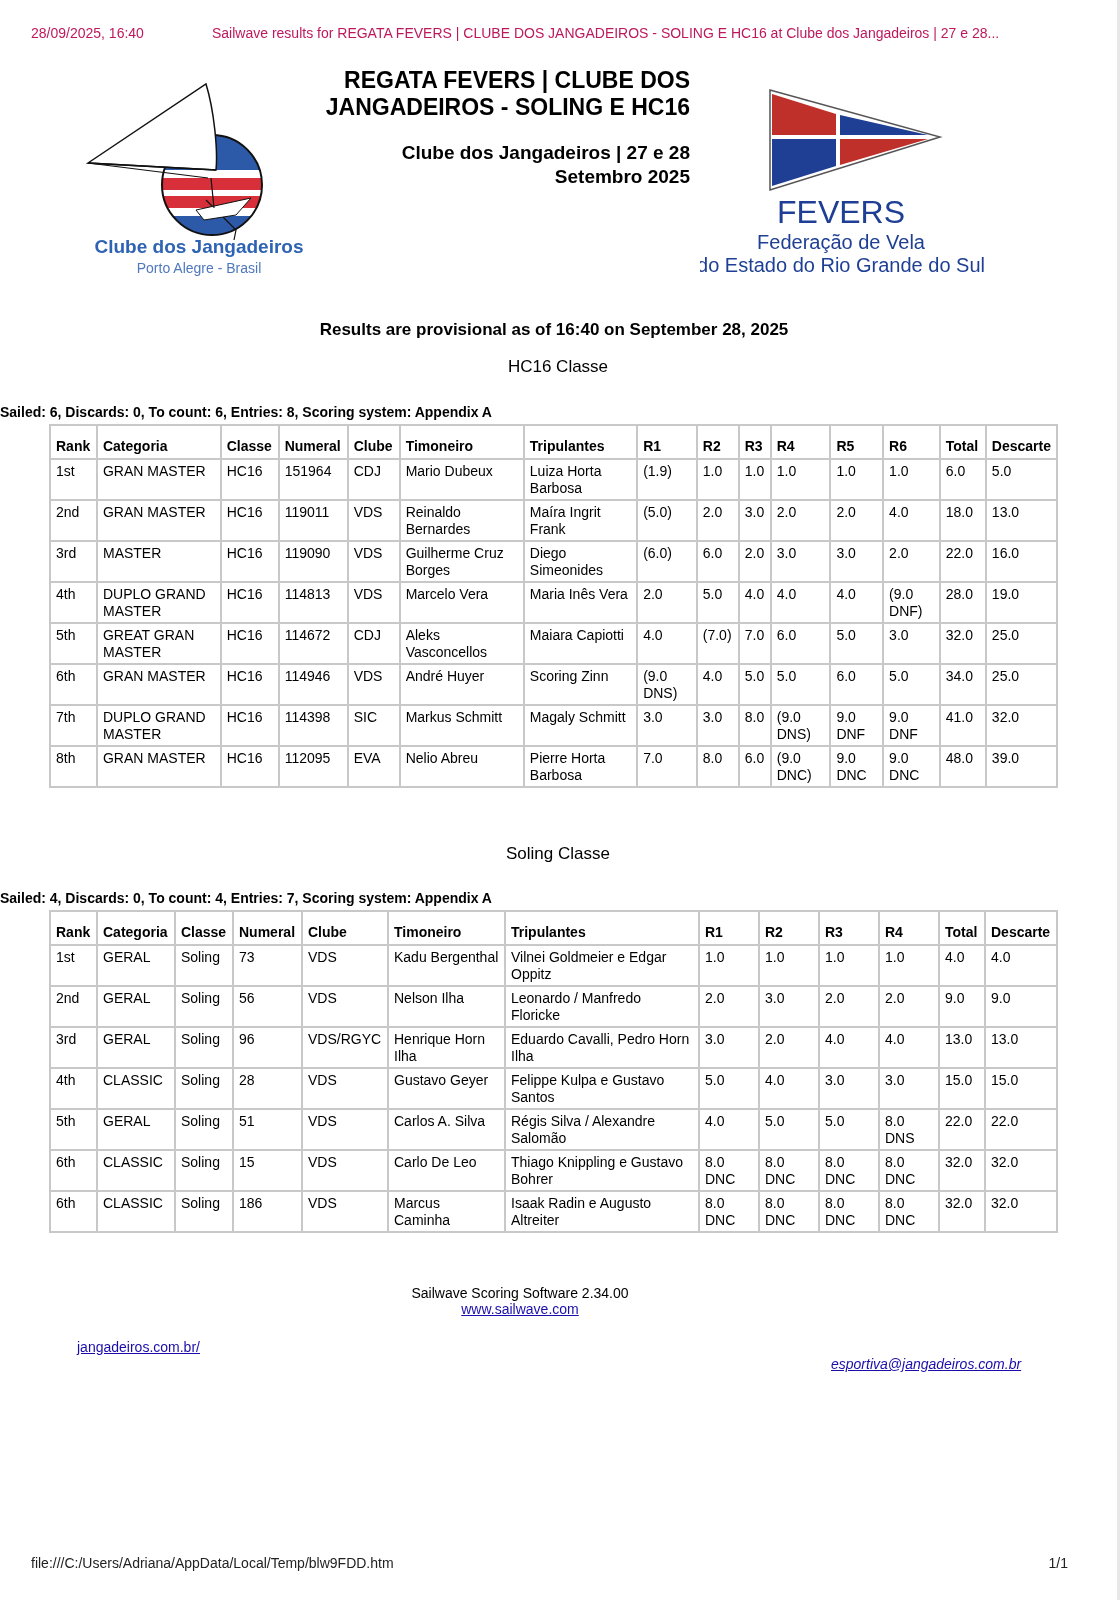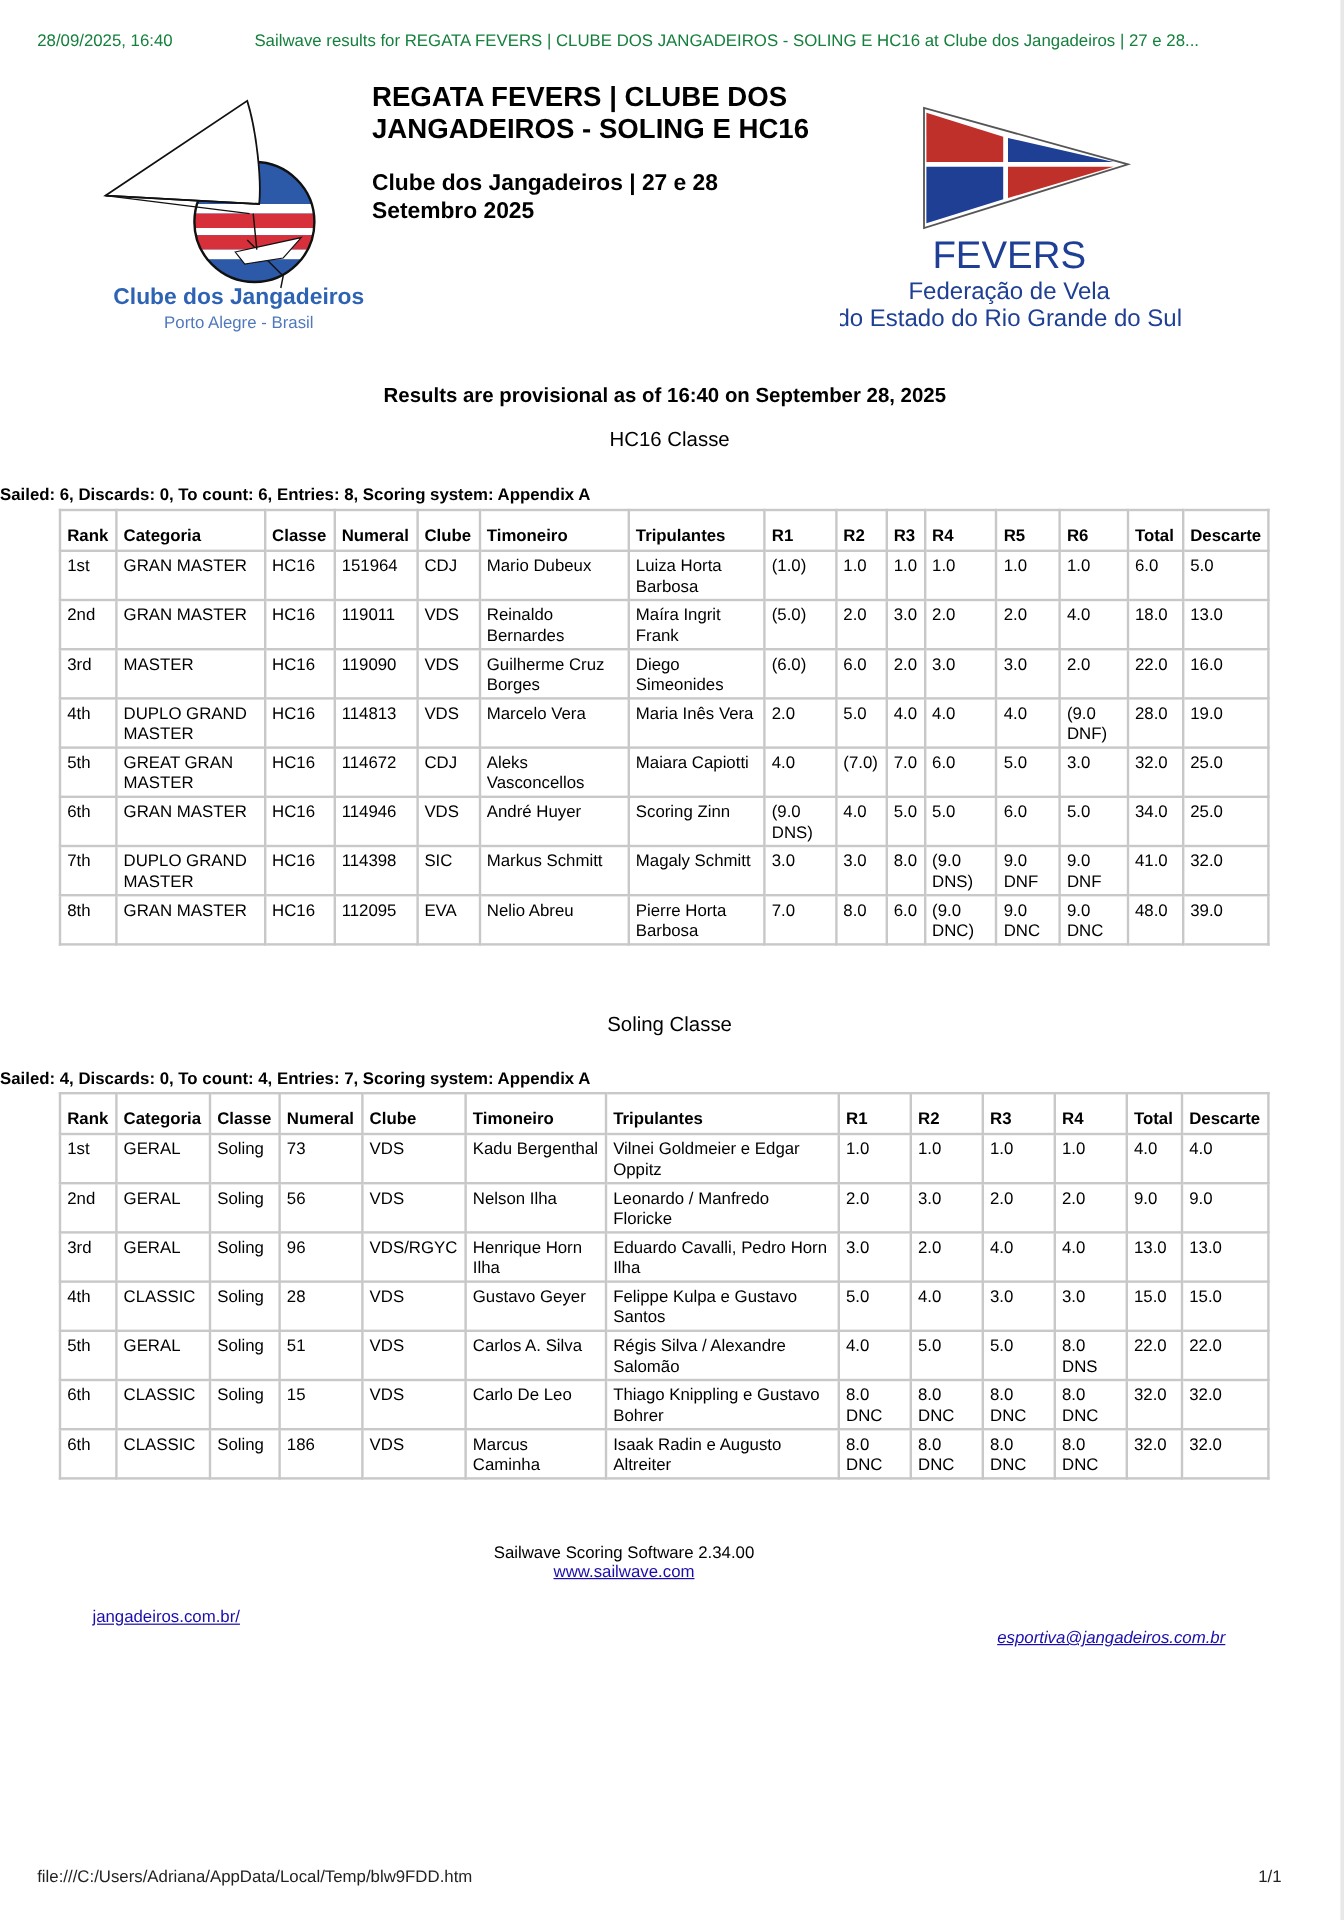--- a/index.html
+++ b/index.html
@@ -2,30 +2,30 @@
 <html><head>
 <meta charset="utf-8">
 <style>
   html, body { margin: 0; padding: 0; }
   body {
     width: 1120px; height: 1600px; background: #ffffff; position: relative;
     font-family: "Liberation Sans", sans-serif; color: #000; overflow: hidden;
   }
   .page-header {
     position: absolute; top: 25px; left: 31px; right: 40px; height: 18px;
-    font-size: 14px; color: #15803d;
+    font-size: 14px; color: #be185d;
   }
   .page-header .date { position: absolute; left: 0; top: 0; }
   .page-header .ptitle { position: absolute; left: 181px; top: 0; white-space: nowrap; }
 
   .logo-left { position: absolute; left: 86px; top: 80px; width: 230px; height: 205px; }
   .logo-right { position: absolute; left: 700px; top: 85px; width: 320px; height: 200px; }
 
   .title-block {
-    position: absolute; left: 310px; top: 67px; width: 380px; text-align: left;
+    position: absolute; left: 310px; top: 67px; width: 380px; text-align: right;
   }
   .title-block h1 {
     font-size: 23px; font-weight: bold; margin: 0; line-height: 27px;
   }
   .title-block h2 {
     font-size: 19px; font-weight: bold; margin: 20px 0 0 0; line-height: 24px;
   }
 
   .provisional {
     position: absolute; top: 320px; left: 0; width: 1108px; text-align: center;
@@ -147,21 +147,21 @@
   </thead>
   <tbody>
     <tr>
       <td>1st</td>
         <td>GRAN MASTER</td>
         <td>HC16</td>
         <td>151964</td>
         <td>CDJ</td>
         <td>Mario Dubeux</td>
         <td>Luiza Horta Barbosa</td>
-        <td>(1.0)</td>
+        <td>(1.9)</td>
         <td>1.0</td>
         <td>1.0</td>
         <td>1.0</td>
         <td>1.0</td>
         <td>1.0</td>
         <td>6.0</td>
         <td>5.0</td>
     </tr>
     <tr>
       <td>2nd</td>

